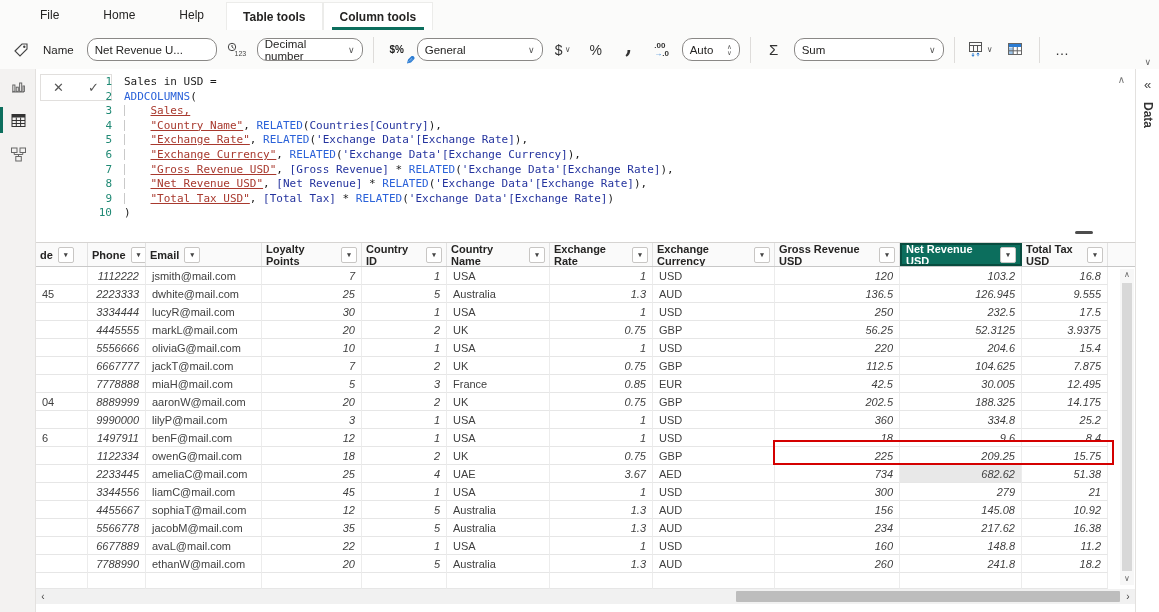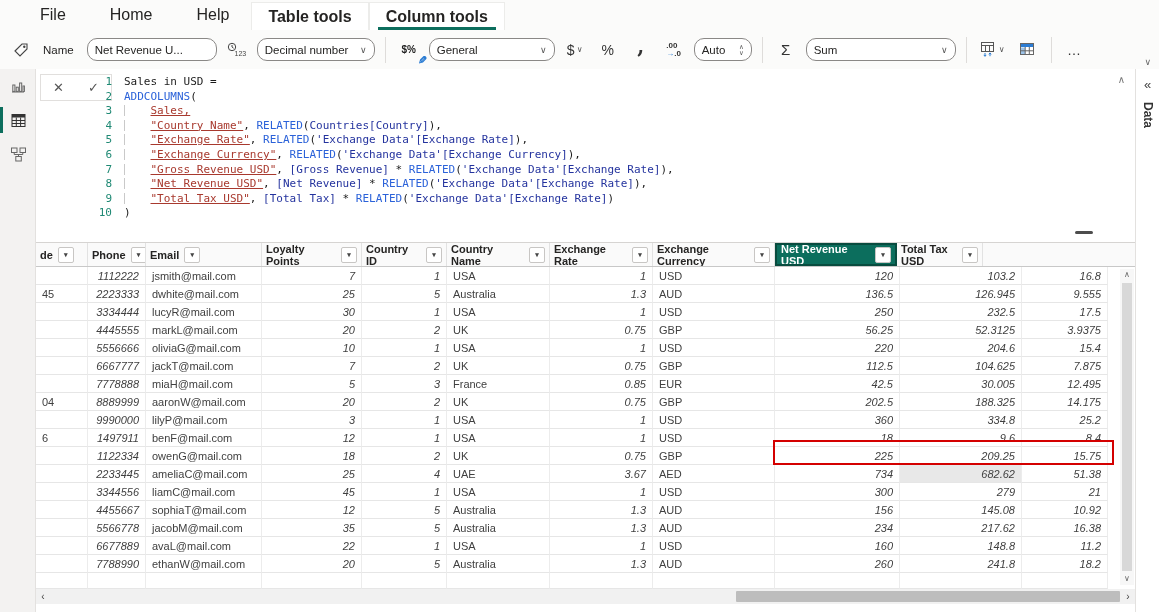--- a/index.html
+++ b/index.html
@@ -1,21 +1,21 @@
 <!DOCTYPE html>
 <html><head>
 <meta charset="utf-8">
 <style>
   html,body{margin:0;padding:0;background:#e8e8e8;}
   .app{position:relative;width:1159px;height:612px;background:#fff;overflow:hidden;
        font-family:"Liberation Sans",sans-serif;color:#252423;}
 
   
   .menubar{position:absolute;left:0;top:0;right:0;height:30px;background:#fbfbfa;
-           display:flex;align-items:stretch;padding-left:18px;font-size:16px;}
+           display:flex;align-items:stretch;padding-left:18px;font-size:12px;}
   .mitem{display:flex;align-items:center;padding:0 16px;cursor:default;color:#252423;}
   .mitem.plain{padding:0 22px;}
   .ctx{font-weight:bold;background:#fff;border:1px solid #ececea;border-bottom:none;margin-top:2px;}
   .ctx.active{position:relative;}
   .ctx.active::after{content:"";position:absolute;left:8px;right:8px;bottom:0;height:3px;background:#0c6e5d;}
 
   
   .toolbar{position:absolute;left:0;top:30px;right:0;height:39px;background:#fbfbfa;
            border-bottom:1px solid #e1dfdd;display:flex;align-items:center;padding:0 8px;gap:7px;font-size:11.5px;}
   .tb-sep{width:1px;height:26px;background:#dedcda;margin:0 3px;}
@@ -120,21 +120,21 @@
     <div class="tb-select" style="width:130px;">
       <span>Net Revenue U...</span>
     </div>
     <span class="glyphbtn">
       <svg width="19" height="15" viewBox="0 0 19 15">
           <circle cx="5" cy="5" r="3.7" fill="none" stroke="#444" stroke-width="1"></circle>
           <path d="M5 3 V5 L6.6 6.2" fill="none" stroke="#444" stroke-width="1"></path>
           <text x="7.5" y="14" font-size="7" fill="#444" font-family="sans-serif">123</text>
         </svg>
     </span>
-    <div class="tb-select" style="width:118px;">
+    <div class="tb-select" style="width:106px;">
       <span>Decimal number</span>
         <span class="chev">∨</span>
     </div>
     <div class="tb-sep"></div>
     <span class="glyphbtn fmt-ic">
       <span>$%</span>
         <span class="pencil">✎</span>
     </span>
     <div class="tb-select" style="width:126px;">
       <span>General</span>
@@ -296,20 +296,24 @@
         <div class="hcell" style="width: 103px;">
           <span>Country Name</span>
           <span class="fbtn">▾</span>
         </div>
         <div class="hcell" style="width: 103px;">
           <span>Exchange Rate</span>
           <span class="fbtn">▾</span>
         </div>
         <div class="hcell" style="width: 122px;">
           <span>Exchange Currency</span>
+          <span class="fbtn">▾</span>
+        </div>
+        <div class="hcell" style="width: 125px;">
+          <span>Gross Revenue USD</span>
           <span class="fbtn">▾</span>
         </div>
         <div class="hcell sel" style="width: 122px;">
           <span>Net Revenue USD</span>
           <span class="fbtn">▾</span>
         </div>
         <div class="hcell" style="width: 86px;">
           <span>Total Tax USD</span>
           <span class="fbtn">▾</span>
         </div>

